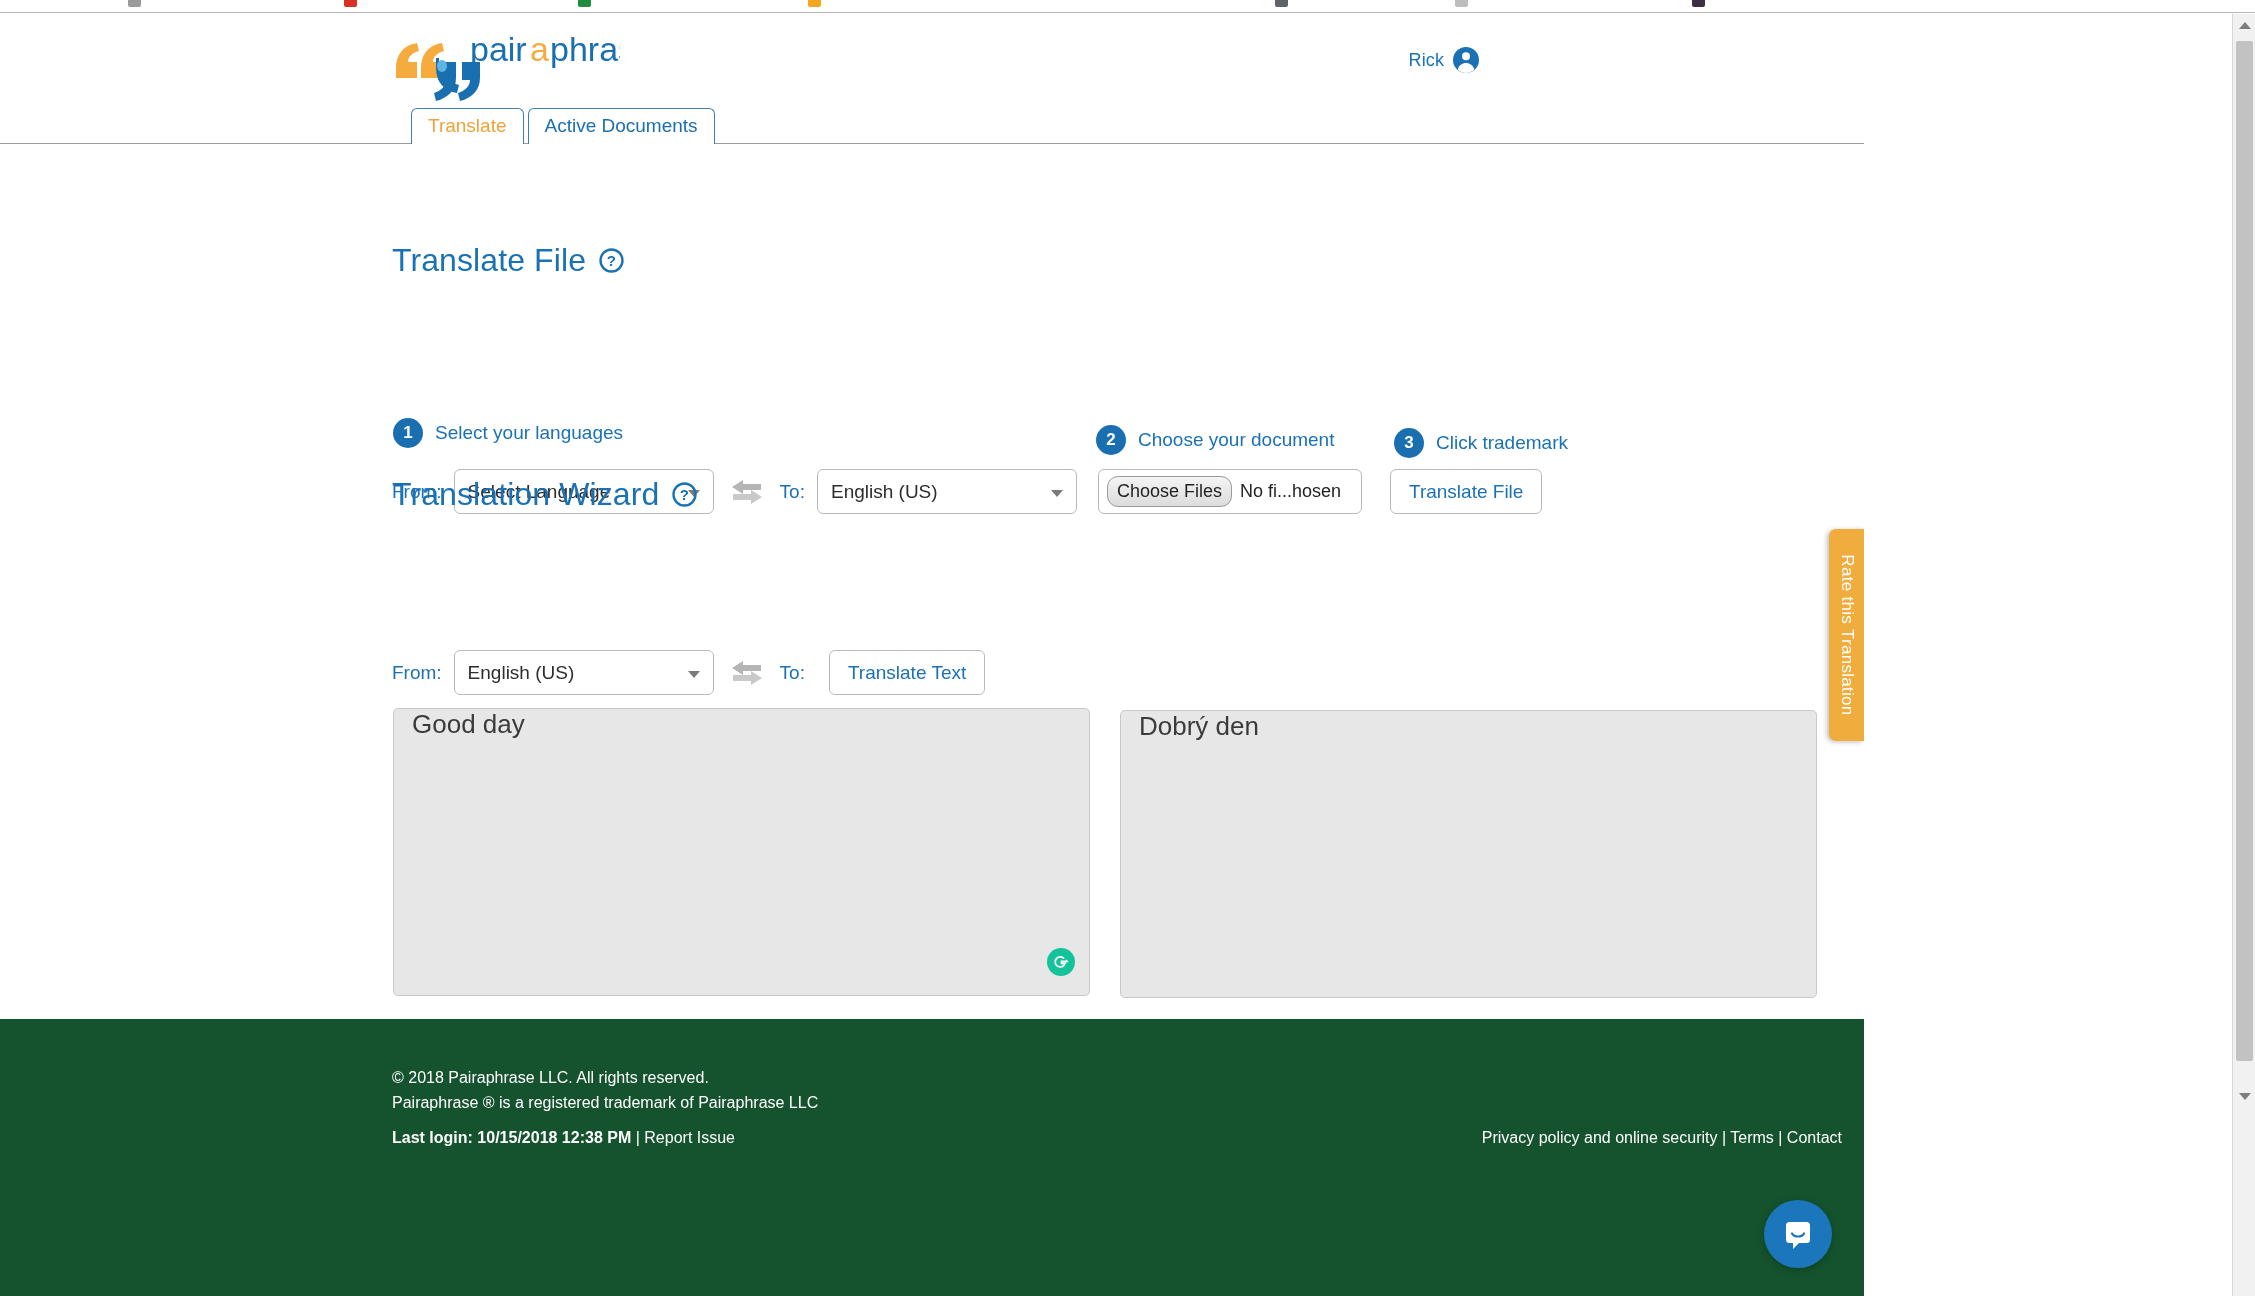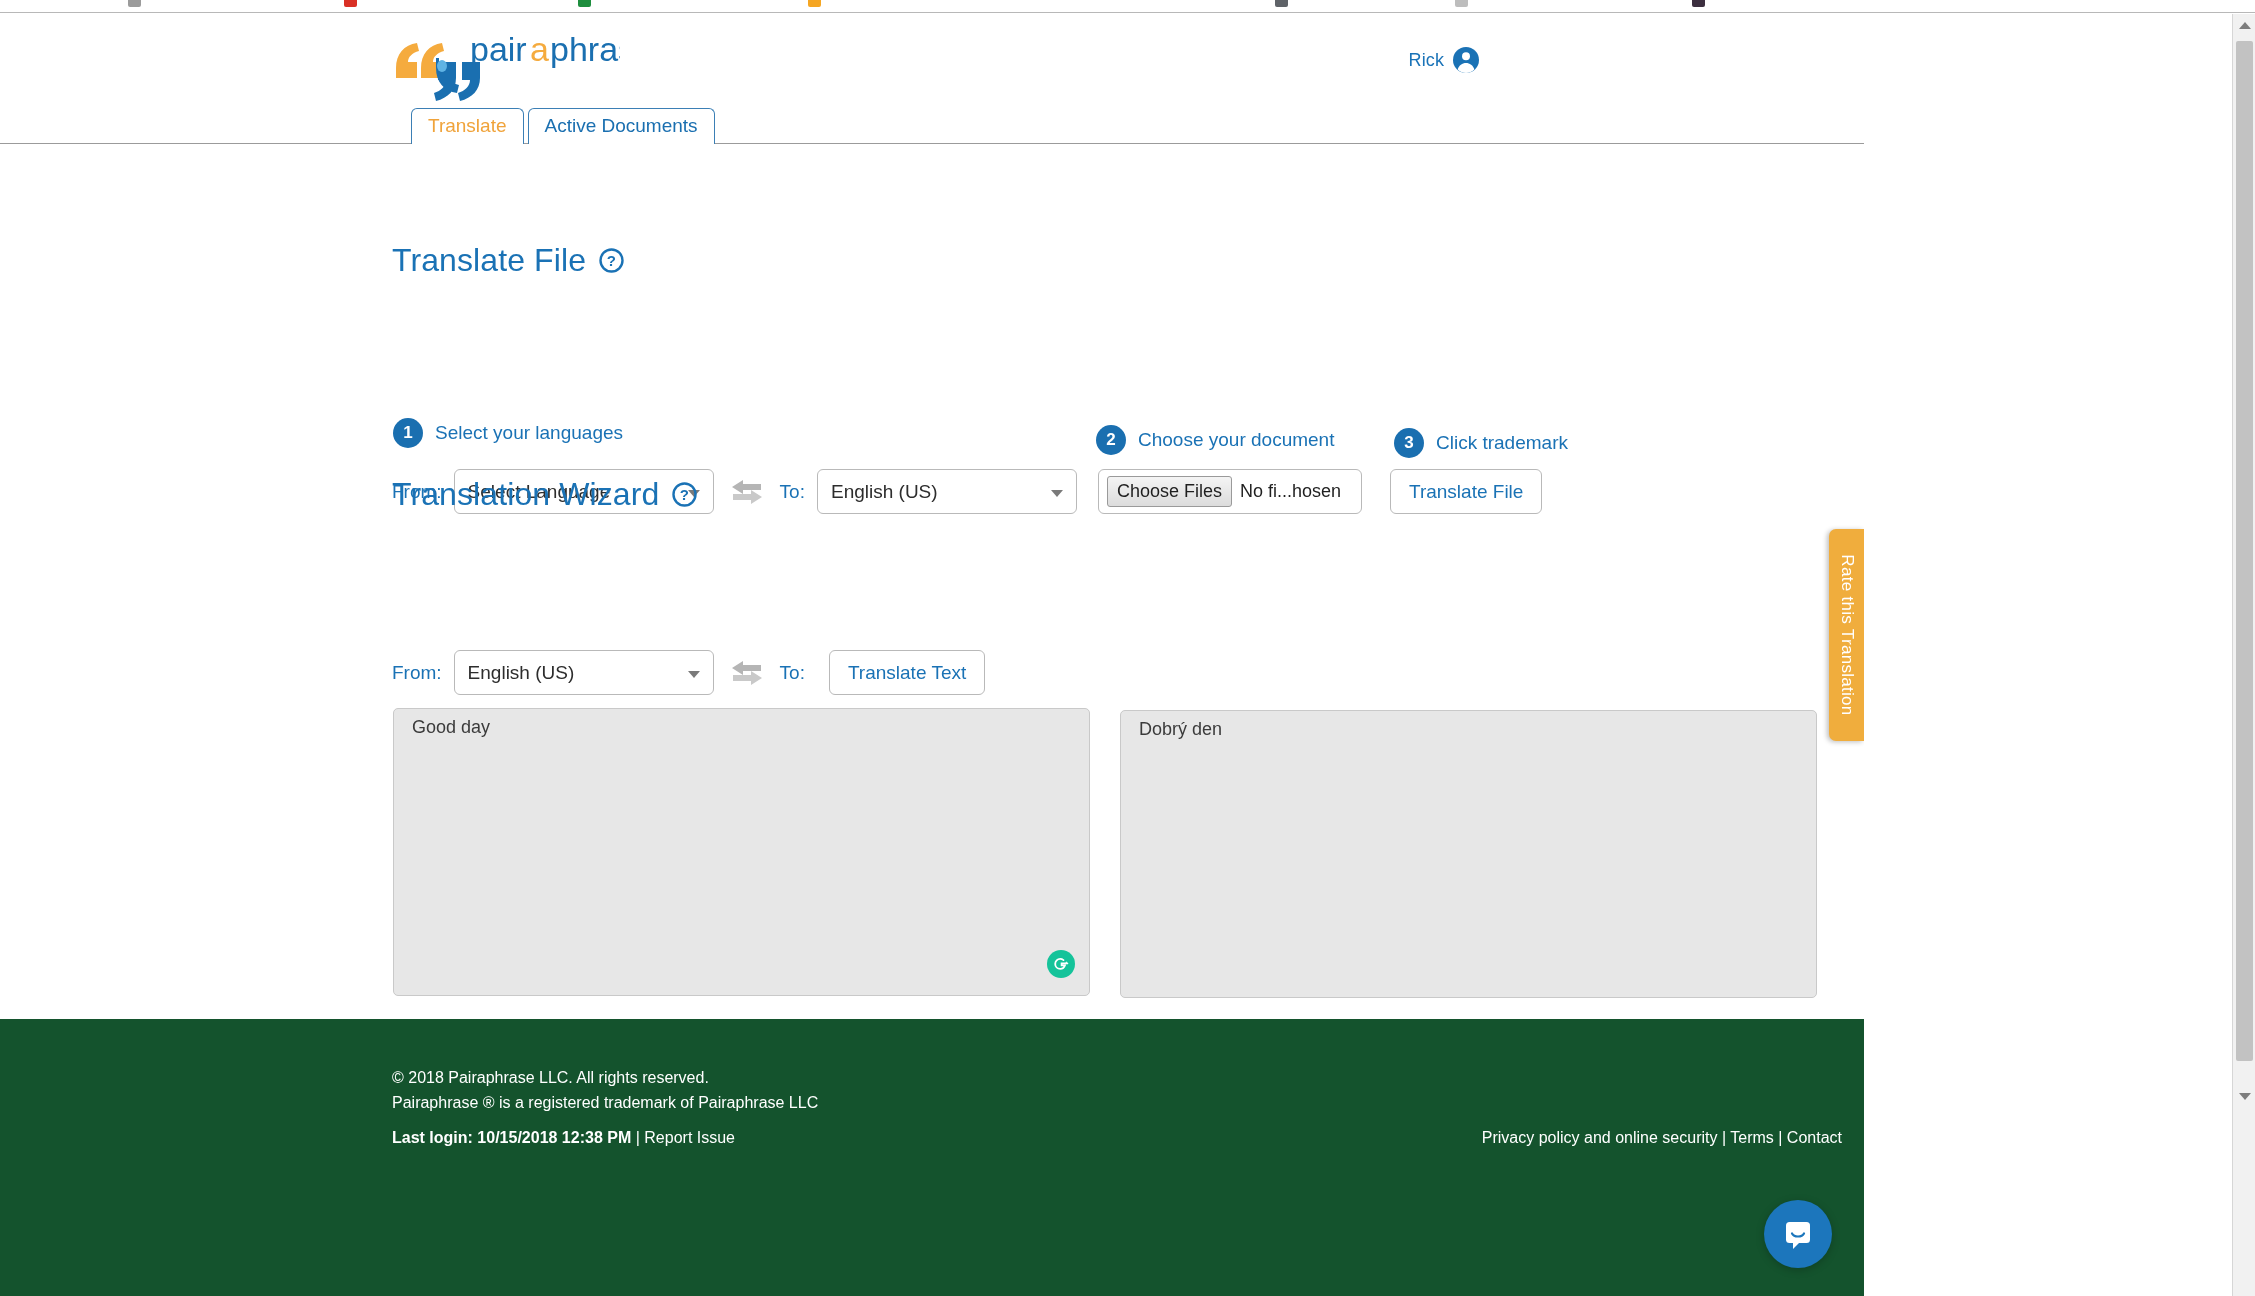--- a/index.html
+++ b/index.html
@@ -184,21 +184,21 @@
     background: #ffffff;
     display: flex; align-items: center;
     padding: 0 8px;
     gap: 8px;
     cursor: pointer;
     overflow: hidden;
   }
   .file-btn {
     background: linear-gradient(#f4f4f4, #dcdcdc);
     border: 1px solid #9a9a9a;
-    border-radius: 3px;
+    border-radius: 11px;
     padding: 4px 9px;
     font-size: 18px;
     color: #1f1f1f;
     white-space: nowrap;
     flex: 0 0 auto;
   }
   .file-status {
     font-size: 18px;
     color: #1f1f1f;
     white-space: nowrap;
@@ -217,22 +217,22 @@
     cursor: pointer;
     white-space: nowrap;
   }
 
   
   .ta {
     position: absolute;
     border: 1px solid #c9c9c9;
     border-radius: 5px;
     background: #e7e7e7;
-    padding: 8px 18px;
-    font-size: 18px;
+    padding: 0 18px;
+    font-size: 26px;
     color: #3b3b3b;
     overflow: hidden;
     cursor: text;
   }
   .grammarly-icon {
     position: absolute;
     right: 14px; bottom: 12px;
     display: block;
   }
 

